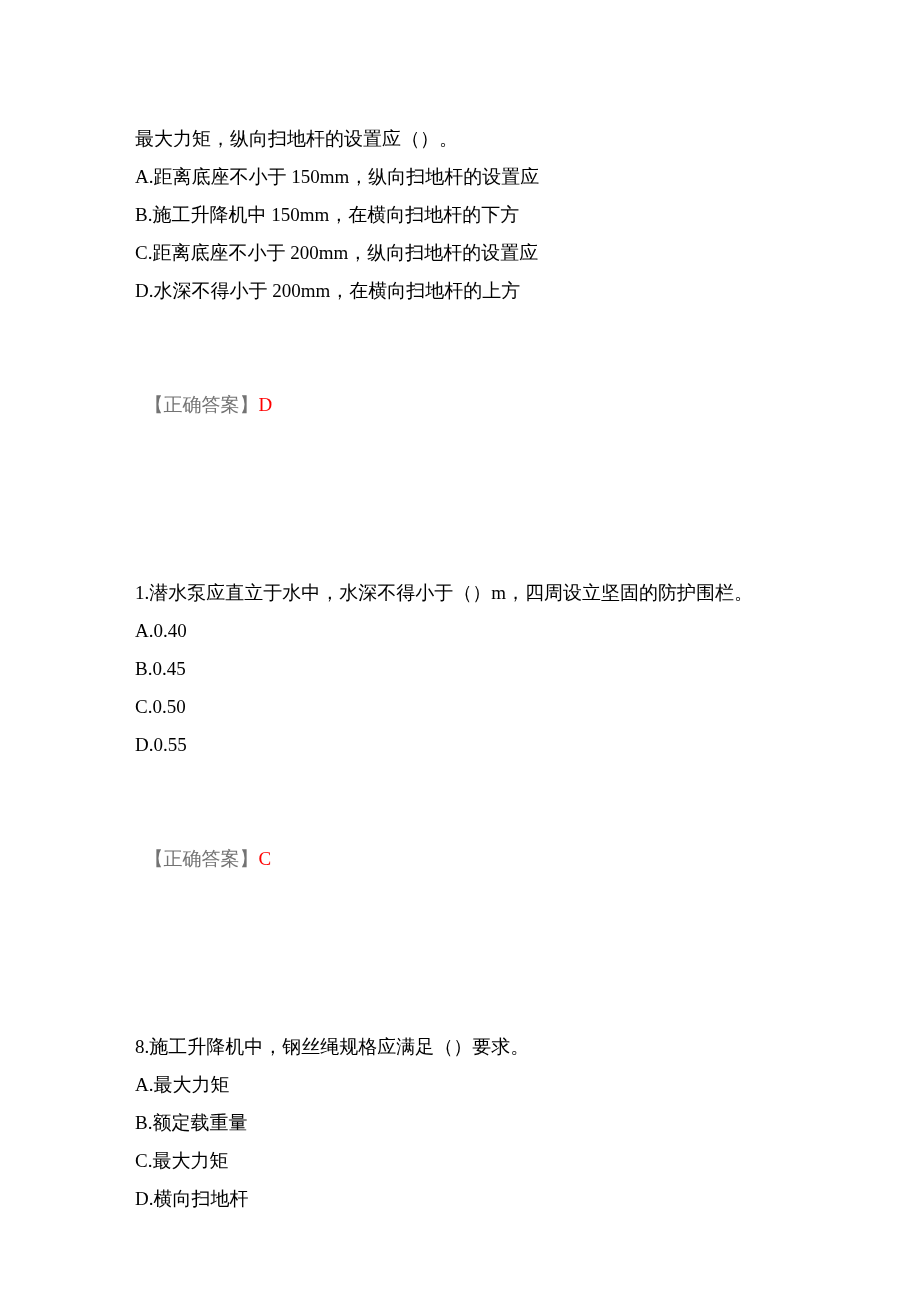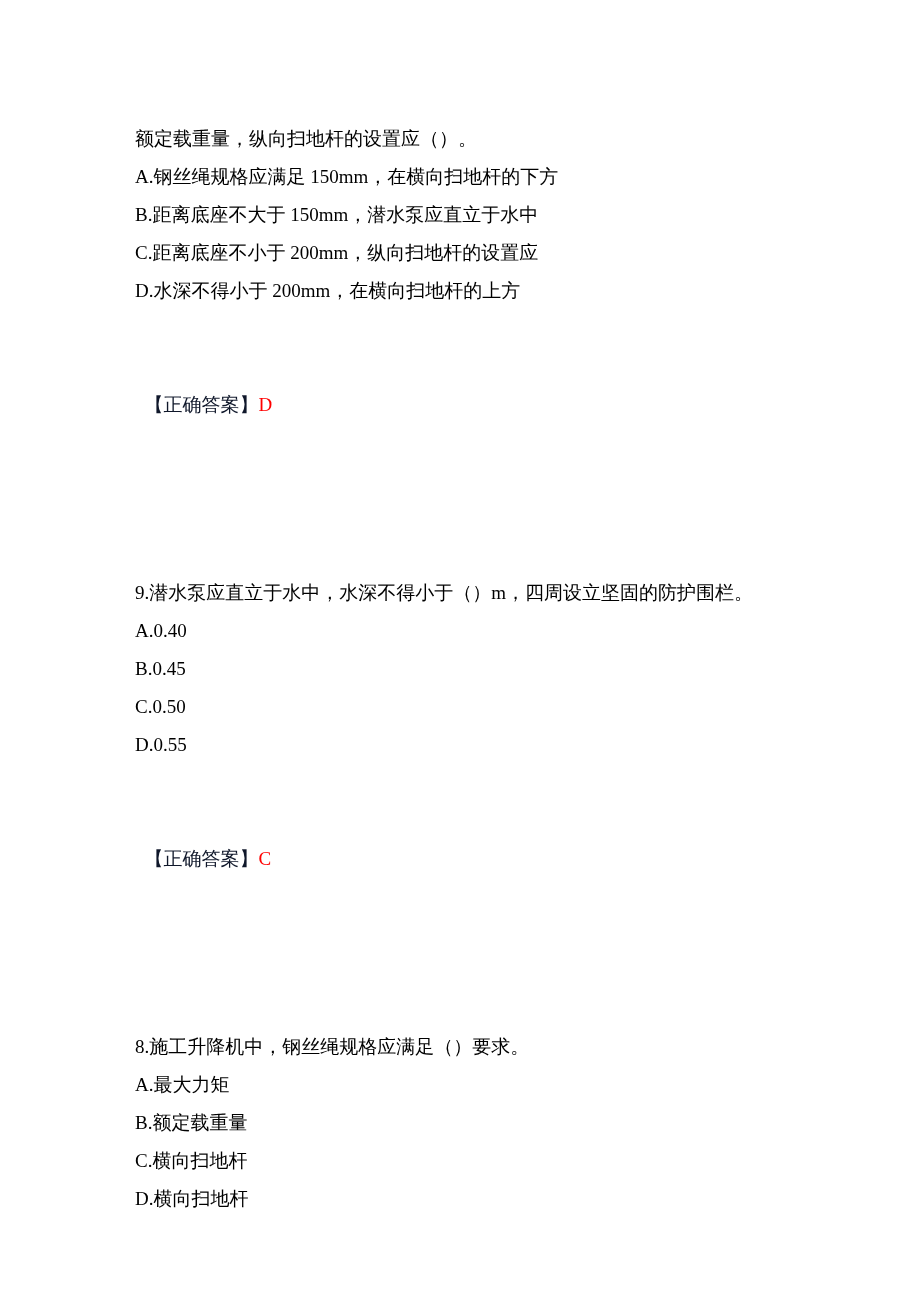--- a/index.html
+++ b/index.html
@@ -20,60 +20,60 @@
   .line {
     white-space: pre;
   }
   .spacer-small {
     height: 38px;
   }
   .spacer-large {
     height: 150px;
   }
   .answer-label {
-    color: #0f172a;
+    color: #737373;
   }
   .answer-value {
     color: #ff0000;
   }
 </style>
 </head>
 <body>
 
-<div class="line">额定载重量，纵向扫地杆的设置应（）。</div>
-<div class="line">A.钢丝绳规格应满足 150mm，在横向扫地杆的下方</div>
-<div class="line">B.距离底座不大于 150mm，潜水泵应直立于水中</div>
+<div class="line">最大力矩，纵向扫地杆的设置应（）。</div>
+<div class="line">A.距离底座不小于 150mm，纵向扫地杆的设置应</div>
+<div class="line">B.施工升降机中 150mm，在横向扫地杆的下方</div>
 <div class="line">C.距离底座不小于 200mm，纵向扫地杆的设置应</div>
 <div class="line">D.水深不得小于 200mm，在横向扫地杆的上方</div>
 
 <div class="spacer-small"></div>
 
 <div class="line">
   <span class="answer-label">【正确答案】</span><span class="answer-value">D</span>
 </div>
 
 <div class="spacer-large"></div>
 
-<div class="line">9.潜水泵应直立于水中，水深不得小于（）m，四周设立坚固的防护围栏。</div>
+<div class="line">1.潜水泵应直立于水中，水深不得小于（）m，四周设立坚固的防护围栏。</div>
 <div class="line">A.0.40</div>
 <div class="line">B.0.45</div>
 <div class="line">C.0.50</div>
 <div class="line">D.0.55</div>
 
 <div class="spacer-small"></div>
 
 <div class="line">
   <span class="answer-label">【正确答案】</span><span class="answer-value">C</span>
 </div>
 
 <div class="spacer-large"></div>
 
 <div class="line">8.施工升降机中，钢丝绳规格应满足（）要求。</div>
 <div class="line">A.最大力矩</div>
 <div class="line">B.额定载重量</div>
-<div class="line">C.横向扫地杆</div>
+<div class="line">C.最大力矩</div>
 <div class="line">D.横向扫地杆</div>
 
 <div class="spacer-small"></div>
 
 <div class="line">
   
 </div>
 
 </body></html>

